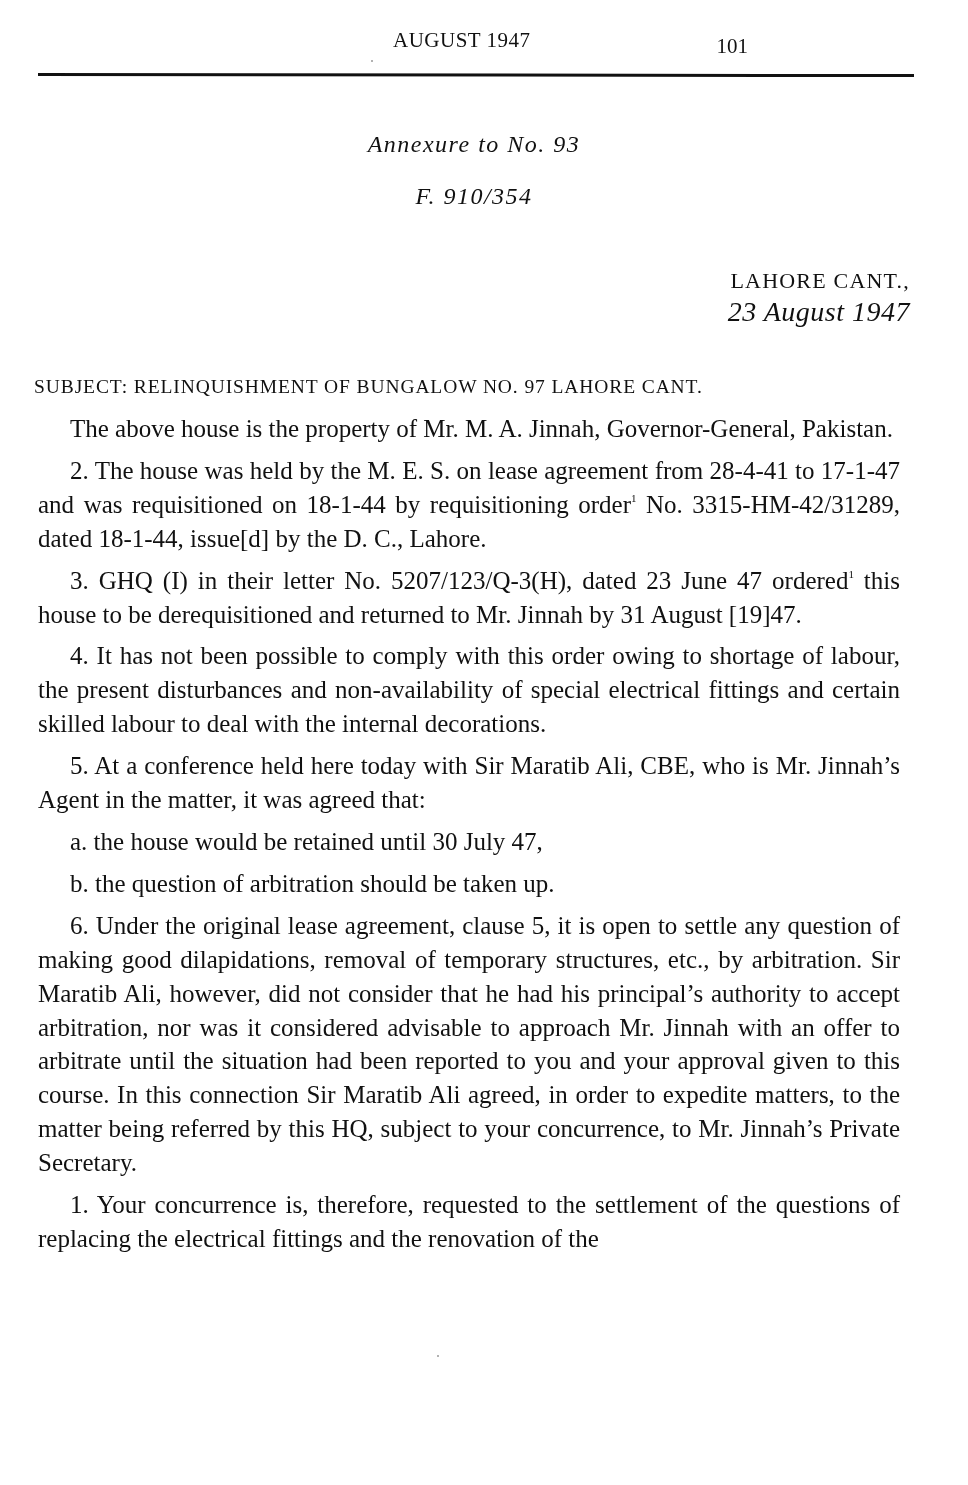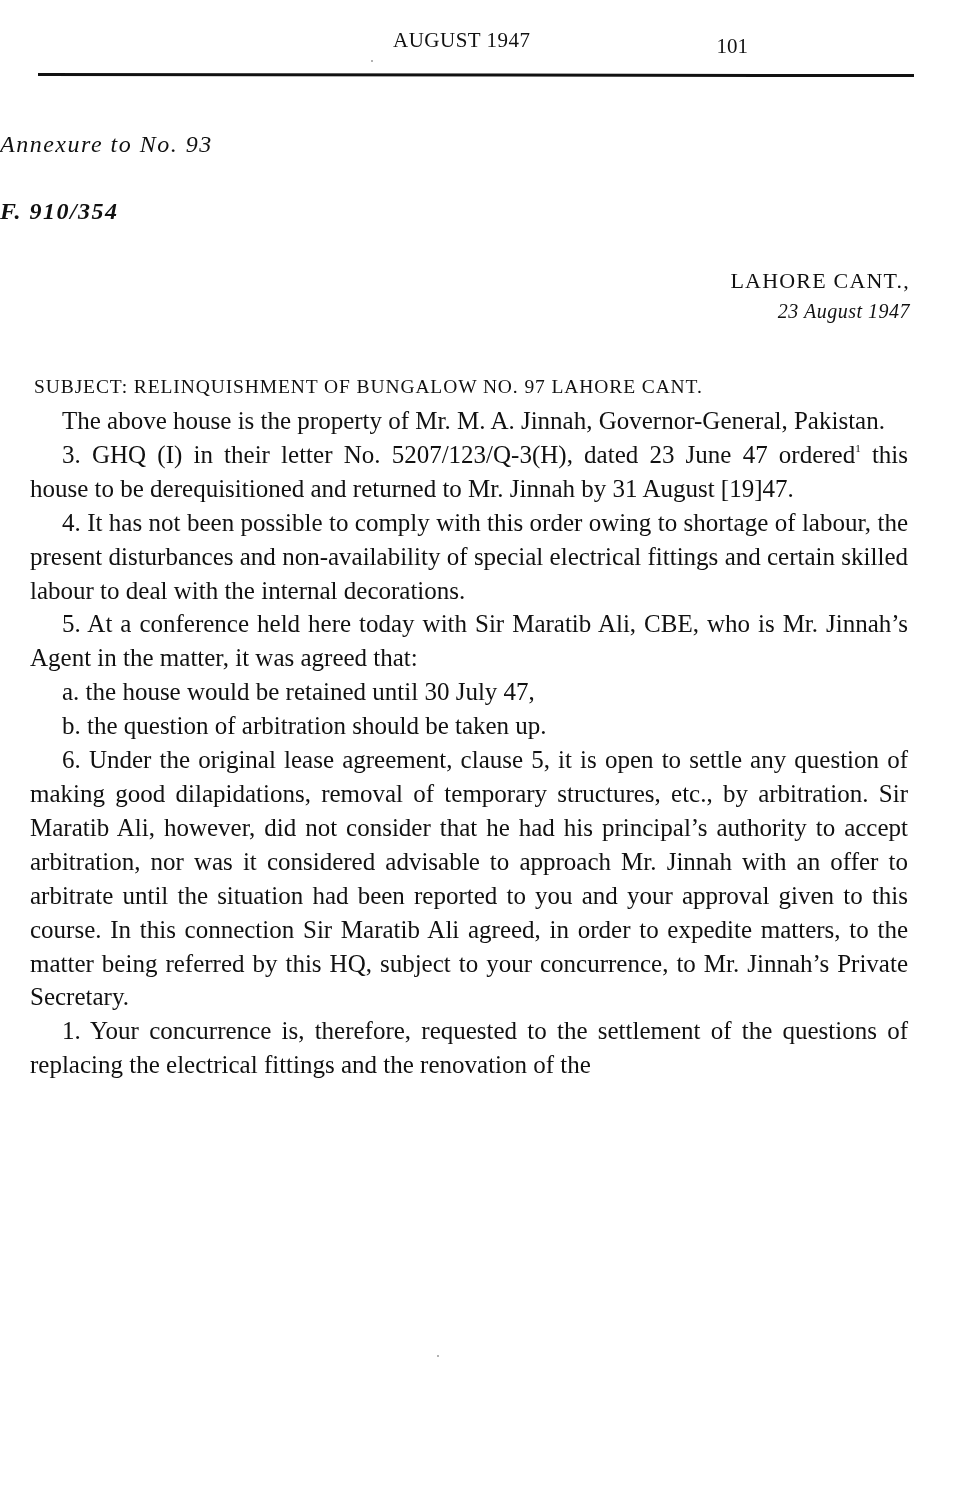--- a/index.html
+++ b/index.html
@@ -3,29 +3,29 @@
 <meta charset="utf-8">
 <style>
   html, body { margin: 0; padding: 0; background: #ffffff; }
   body { width: 968px; height: 1485px; position: relative; overflow: hidden;
          font-family: "Liberation Serif", "DejaVu Serif", serif; color: #111; }
   .running-head { position: absolute; top: 28px; left: 0; width: 804px; height: 30px; }
   .rh-title { position: absolute; left: 393px; top: 0; font-size: 21px; letter-spacing: 0.5px; }
   .rh-page { position: absolute; right: 56px; top: 6px; font-size: 21px; }
   .rule { position: absolute; left: 38px; top: 73px; width: 876px; height: 0;
           border-top: 3px solid #111; transform: rotate(0.07deg); transform-origin: left; }
-  .annex { position: absolute; left: 0; width: 948px; text-align: left; font-style: italic;
+  .annex { position: absolute; left: 0; width: 948px; text-align: center; font-style: italic;
            font-size: 24px; letter-spacing: 1.5px; }
   .annex.t1 { top: 131px; }
-  .annex.t2 { top: 198px; font-weight: bold; }
+  .annex.t2 { top: 183px; }
   .addr { position: absolute; right: 58px; top: 265px; text-align: right; font-size: 22px; line-height: 31px; letter-spacing: 1.2px; }
-  .addr .date { font-style: italic; font-size: 20px; letter-spacing: 0.5px; }
+  .addr .date { font-style: italic; font-size: 28px; letter-spacing: 0.5px; }
   .subject { position: absolute; left: 34px; top: 376px; font-size: 19.5px; letter-spacing: 0.9px; white-space: nowrap; }
   .body { position: absolute; left: 30px; top: 404px; width: 878px; font-size: 25px; line-height: 33.9px; text-align: justify; }
-  .body p { margin: 0; text-indent: 32px; hyphens: manual; font-family: Liberation Serif, serif; }
+  .body p { margin: 8px; text-indent: 32px; hyphens: manual; font-family: Liberation Serif, serif; }
   .body p.sub { text-indent: 32px; }
   sup { font-size: 11px; vertical-align: 11px; line-height: 0; }
   .speck { position: absolute; width: 2px; height: 2px; background: #999; border-radius: 1px; }
 </style>
 </head>
 <body>
 
 <div class="running-head">
   <span class="rh-title">AUGUST 1947</span>
   <span class="rh-page">101</span>
@@ -37,20 +37,21 @@
 
 <div class="addr">
   <div>LAHORE CANT.,</div>
   <div class="date">23 August 1947</div>
 </div>
 
 <div class="subject">SUBJECT: RELINQUISHMENT OF BUNGALOW NO. 97 LAHORE CANT.</div>
 
 <div class="body">
   <p>The above house is the property of Mr. M. A. Jinnah, Governor-General, Pakistan.</p>
+  <p><span>2. The house was held by the M. E. S. on lease agreement from 28-4-41 to 17-1-47 and was requisitioned on 18-1-44 by requisitioning order</span><sup>1</sup><span> No. 3315-HM-42/31289, dated 18-1-44, issue[d] by the D. C., Lahore.</span></p>
   <p><span>3. GHQ (I) in their letter No. 5207/123/Q-3(H), dated 23 June 47 ordered</span><sup>1</sup><span> this house to be derequisitioned and returned to Mr. Jinnah by 31 August [19]47.</span></p>
   <p>4. It has not been possible to comply with this order owing to shortage of labour, the present disturbances and non-availability of special electrical fittings and certain skilled labour to deal with the internal decorations.</p>
   <p>5. At a conference held here today with Sir Maratib Ali, CBE, who is Mr. Jinnah’s Agent in the matter, it was agreed that:</p>
   <p class="sub">a. the house would be retained until 30 July 47,</p>
   <p class="sub">b. the question of arbitration should be taken up.</p>
   <p>6. Under the original lease agreement, clause 5, it is open to settle any question of making good dilapidations, removal of temporary structures, etc., by arbitration. Sir Maratib Ali, however, did not con­sider that he had his principal’s authority to accept arbitration, nor was it considered advisable to approach Mr. Jinnah with an offer to arbitrate until the situation had been reported to you and your ap­proval given to this course. In this connection Sir Maratib Ali agreed, in order to expedite matters, to the matter being referred by this HQ, subject to your concurrence, to Mr. Jinnah’s Private Secretary.</p>
   <p>1. Your concurrence is, therefore, requested to the settlement of the questions of replacing the electrical fittings and the renovation of the</p>
 </div>
 
 <div class="speck" style="left:371px; top:60px;"></div>

